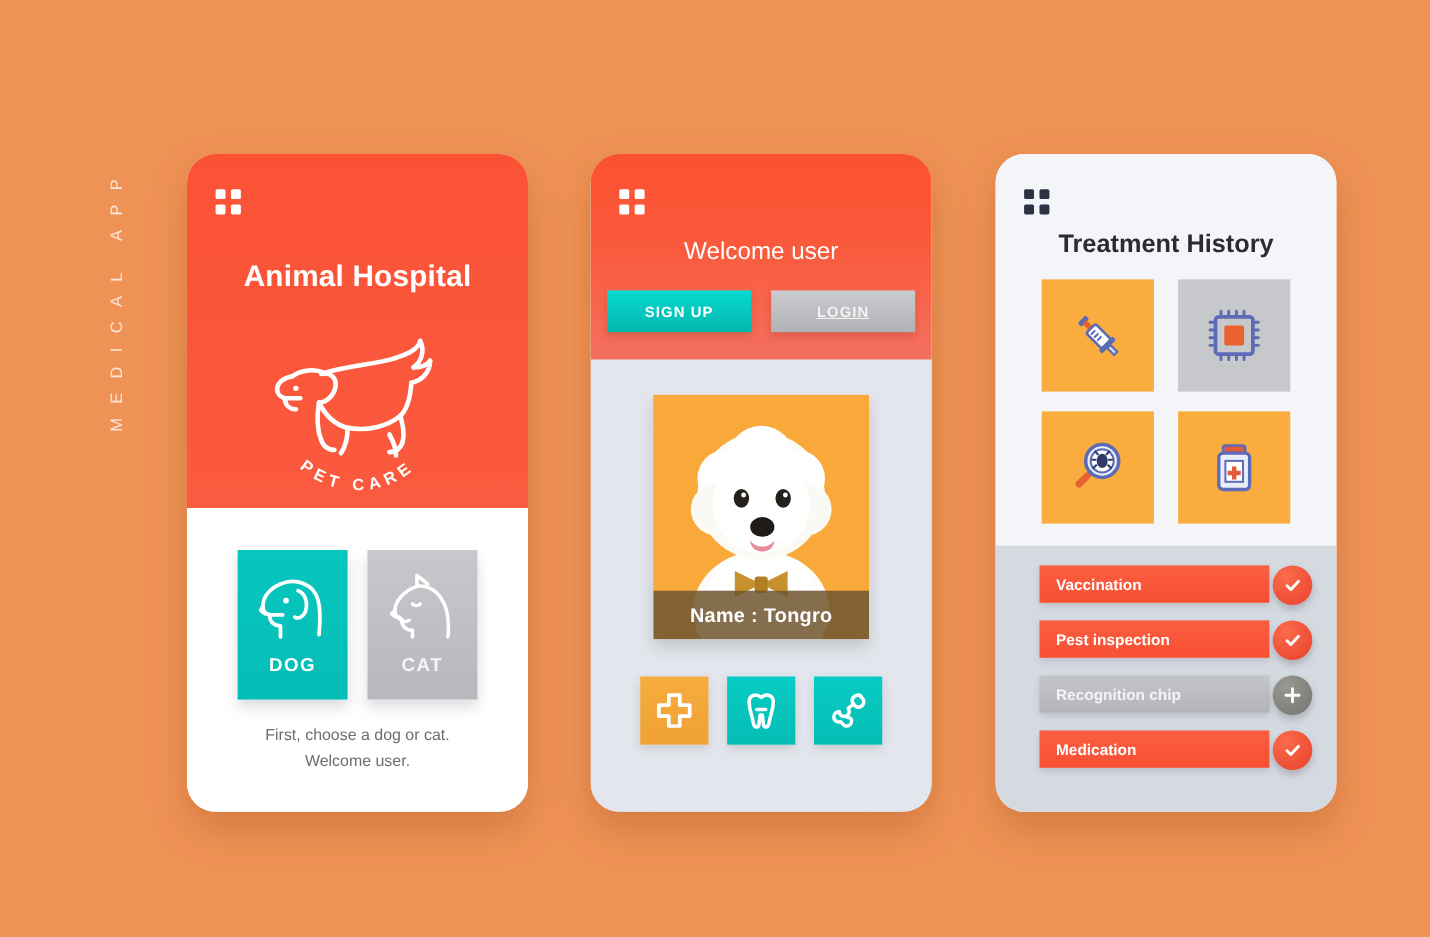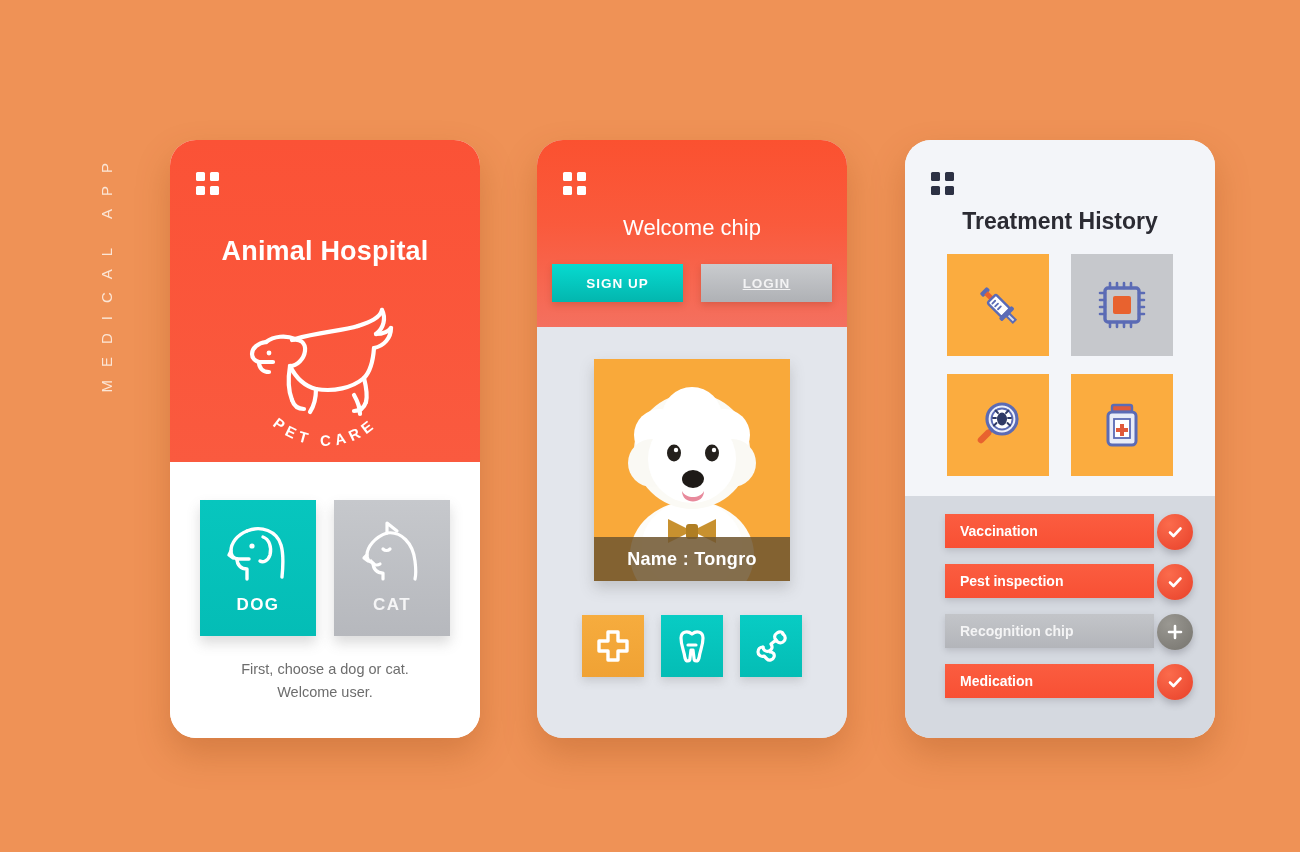--- a/index.html
+++ b/index.html
@@ -69,21 +69,21 @@
   }
 
   .p1-bottom {
     position: relative; height: 276px; background: #FFFFFF;
   }
   .pet-choices {
     position: absolute; top: 38px; left: 0; right: 0;
     display: flex; justify-content: center; gap: 18px;
   }
   .pet-tile {
-    width: 116px; height: 136px;
+    width: 100px; height: 136px;
     display: flex; flex-direction: column;
     align-items: center; justify-content: center;
     gap: 8px;
     box-shadow: 0 7px 12px rgba(90,90,90,0.22);
   }
   .pet-tile.dog { background: linear-gradient(180deg, #07C6BE 0%, #04BDB6 100%); }
   .pet-tile.cat { background: linear-gradient(180deg, #C6C8CC 0%, #B6B8BD 100%); }
   .pet-tile .lbl {
     color: #FFFFFF; font-size: 17px; font-weight: 700; letter-spacing: 1.4px;
   }
@@ -299,21 +299,21 @@
 <div class="phone" id="phone2">
   <div class="p2-top">
 
     <div class="grid-icon">
       <i></i>
       <i></i>
       <i></i>
       <i></i>
     </div>
 
-    <div class="p2-title">Welcome chip</div>
+    <div class="p2-title">Welcome user</div>
 
     <div class="p2-buttons">
       <div class="btn signup">SIGN UP</div>
       <div class="btn login">LOGIN</div>
     </div>
   </div>
 
   <div class="p2-body">
 
     <div class="pet-photo">

